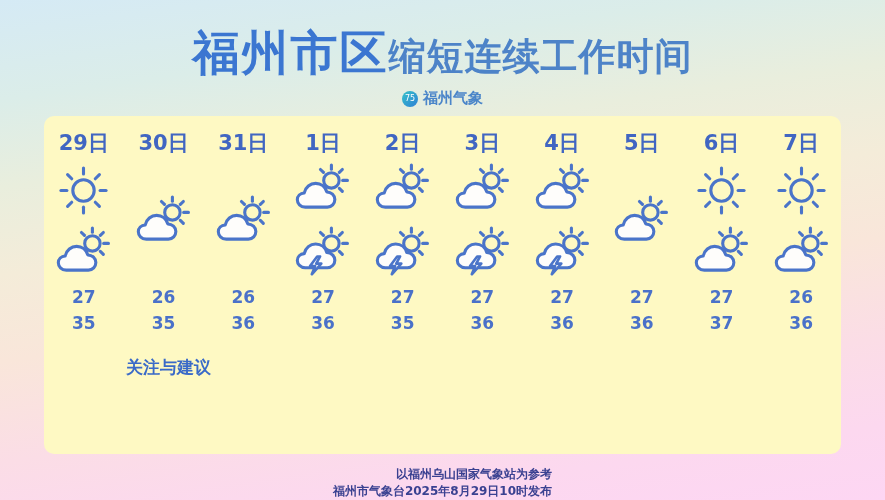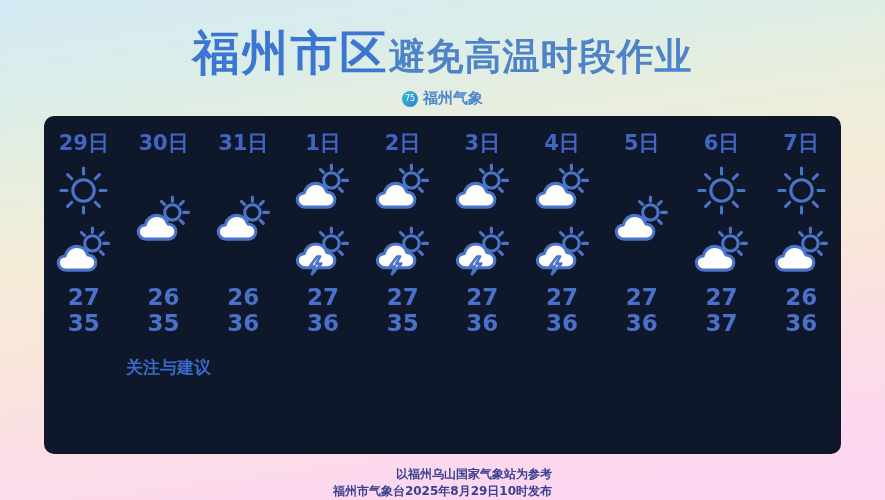--- a/index.html
+++ b/index.html
@@ -16,30 +16,30 @@
   .title-sub{font-size:37px;font-weight:700;color:#4d83c8;letter-spacing:1px;}
   .badge-row{margin-top:4px;display:flex;align-items:center;gap:5px;}
   .badge-circle{
     width:16px;height:16px;border-radius:50%;
     background:linear-gradient(135deg,#35c3c9,#2e7fd6);
     color:#ffffff;font-size:8px;font-weight:400;
     display:flex;align-items:center;justify-content:center;
   }
   .badge-label{font-size:15px;font-weight:700;color:#4a85c9;}
   .card{
-    margin-top:8px;width:797px;height:350px;background:#0f172a;
+    margin-top:8px;width:797px;height:350px;background:#fef9c3;
     border-radius:10px;box-sizing:border-box;padding:10px 0 0 0;
   }
   .grid{display:flex;width:100%;}
   .day-col{flex:1;display:flex;flex-direction:column;align-items:center;}
   .day-date{font-size:21px;font-weight:700;color:#4166c2;height:34px;display:flex;align-items:center;}
   .day-icons{height:124px;display:flex;flex-direction:column;justify-content:space-between;align-items:center;padding:2px 0;box-sizing:border-box;}
   .day-icons.single{justify-content:center;}
   .wicon{width:57px;height:57px;}
-  .day-temp{font-size:23px;font-weight:700;color:#4a71c9;line-height:26px;}
+  .day-temp{font-size:17px;font-weight:700;color:#4a71c9;line-height:26px;}
   .advisory{margin-top:20px;padding:0 28px 0 82px;}
   .advisory-heading{font-size:17px;font-weight:900;color:#3a6ac8;}
   .advisory-item{margin:6px 0 0 0;font-size:12.5px;line-height:1.6;color:#6f87c2;max-width:692px;}
   .footer{margin-top:12px;text-align:right;}
   .footer-line{font-size:12px;font-weight:700;color:#3a4191;line-height:17px;}
   .svg-defs{position:absolute;width:0;height:0;overflow:hidden;}
   .stroke{fill:none;stroke:#4a74c9;stroke-width:2.6;stroke-linecap:round;stroke-linejoin:round;}
   .cloudfill{fill:#fefdfb;stroke:#4a74c9;stroke-width:2.6;stroke-linecap:round;stroke-linejoin:round;}
 </style>
 </head>
@@ -77,21 +77,21 @@
       <path class="cloudfill" d="M9.5 36 C5.4 36 2.8 32.9 2.8 29.8 C2.8 26.8 5.2 24.3 8.6 24.1 C9.6 19.3 13.7 16 18.2 16 C22.8 16 26.4 19 27.6 23.2 C31.4 23.3 34.4 26.1 34.4 29.6 C34.4 33 31.7 36 28.1 36 Z"></path>
       <path class="cloudfill" style="stroke-width:2.2" d="M19.5 26.5 L13.5 34.5 L17.8 34.5 L15 41.5 L23 32.5 L18.7 32.5 L22 26.5 Z"></path>
     </symbol>
   </defs>
 </svg>
 
 <div class="page">
 
   <div class="title-row">
     <span class="title-main">福州市区</span>
-      <span class="title-sub">避免高温时段作业</span>
+      <span class="title-sub">缩短连续工作时间</span>
   </div>
 
   <div class="badge-row">
     <span class="badge-circle">75</span>
     <span class="badge-label">福州气象</span>
   </div>
 
   <div class="card">
     <div class="grid">
         <div class="day-col">

